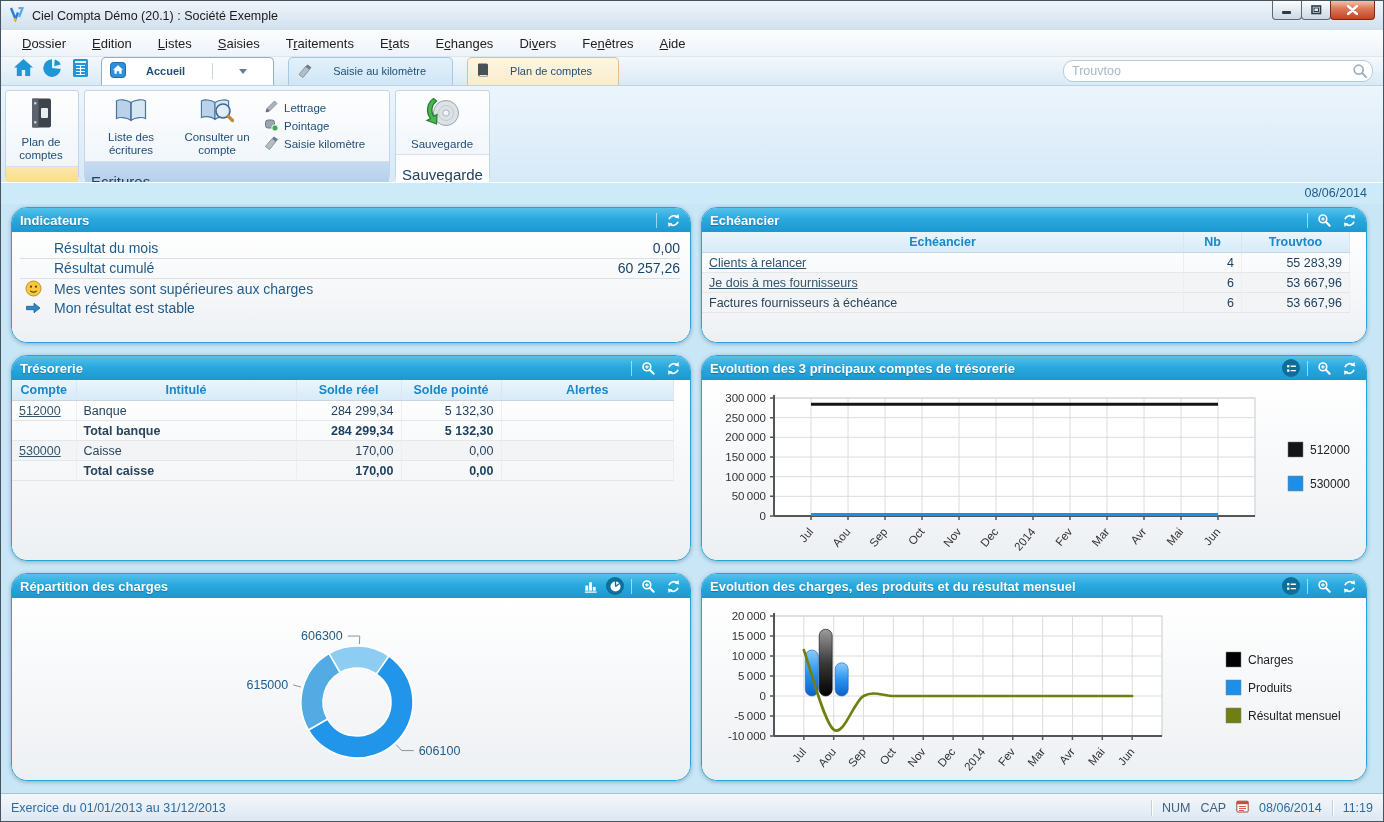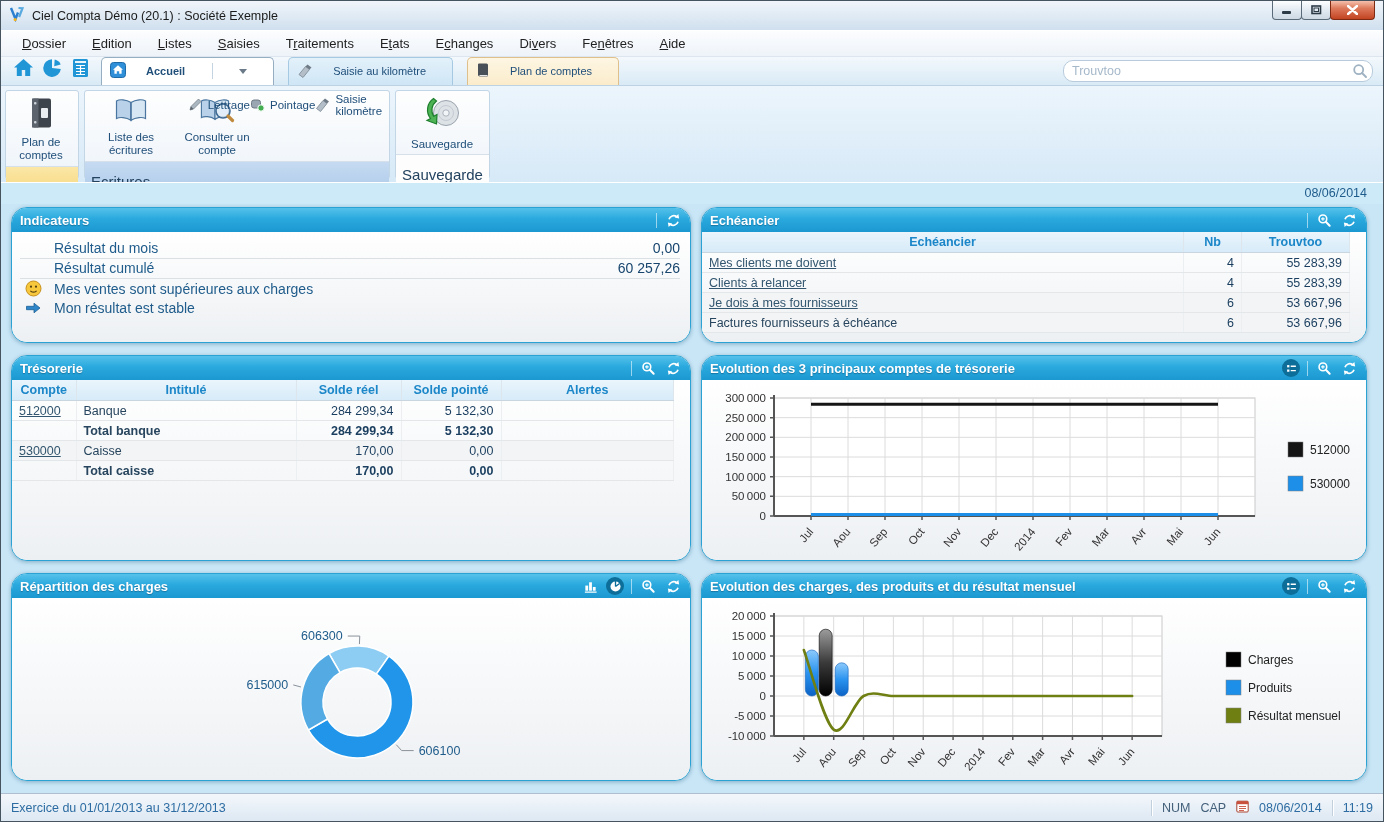--- a/index.html
+++ b/index.html
@@ -30,21 +30,21 @@
   
   .ribbon{height:99px;background:linear-gradient(#ecf5fc,#d6e9f7);display:flex;gap:5px;padding:4px 0 0 4px;box-sizing:border-box;border-bottom:1px solid #b9cfe0}
   .rgroup{background:linear-gradient(#fefefe,#eef4fa);border:1px solid #c2d6e6;border-radius:3px;display:flex;flex-direction:column;height:89px;box-sizing:border-box}
   .rbody{flex:1;display:flex;align-items:stretch;padding:2px 3px}
   .rlabelbar{height:16px;font-size:15px;line-height:16px;padding:12px 6px;border-top:1px solid #d5e0ea;color:#23425f;border-radius:0 0 2px 2px}
   .rlabelbar.comptes{background:linear-gradient(#fbe7a6,#f2cf6d)}
   .rlabelbar.ecritures{background:linear-gradient(#c6dbf2,#a6c4e6)}
   .rlabelbar.sauvegarde{background:#fdfdfd}
   .rbtn{width:84px;display:flex;flex-direction:column;align-items:center;gap:3px;padding-top:3px;font-size:11.5px;line-height:1.18;color:#1f4e79;text-align:center;border:1px solid transparent;border-radius:3px}
   .rbtn.narrow{width:62px}
-  .rsmallcol{display:flex;flex-direction:row;justify-content:flex-end;padding:3px 4px;width:118px}
+  .rsmallcol{display:flex;flex-direction:column;justify-content:center;padding:3px 4px;width:118px}
   .rsmall{display:flex;align-items:center;gap:5px;font-size:11.5px;color:#1f4e79;height:18px}
   
   .main{position:absolute;top:181px;left:0;right:0;bottom:28px;background:#c8e6f6;overflow:hidden}
   .datestrip{height:21px;background:#cdeaf9;border-top:1px solid #fff;font-size:12.5px;color:#1f5c8b;text-align:right;line-height:21px;padding-right:16px}
   .grid{display:grid;grid-template-columns:680px 666px;grid-template-rows:136px 206px 208px;gap:12px 10px;padding:3px 0 0 10px}
   .panel{background:#fff;border:1px solid #2aa3d4;border-radius:16px;box-shadow:0 1px 4px rgba(10,70,110,.35);display:flex;flex-direction:column;overflow:hidden}
   .phdr{height:24px;flex:0 0 24px;background:linear-gradient(#55c1ea,#2aa9de 45%,#1b98d0);color:#fff;font-size:13px;font-weight:bold;display:flex;align-items:center;padding:0 8px;text-shadow:0 1px 1px rgba(0,40,70,.35)}
   .picons{margin-left:auto;display:flex;align-items:center;gap:7px}
   .hsep{width:1px;height:15px;background:rgba(255,255,255,.55)}
   .hico{width:18px;height:18px;display:flex;align-items:center;justify-content:center;cursor:pointer}
@@ -327,25 +327,20 @@
                 <col style="width:108px">
               </colgroup>
    <thead>
                 <tr>
                   <th>Echéancier</th>
                   <th>Nb</th>
                   <th>Trouvtoo</th>
                 </tr>
               </thead>
    <tbody>
-                <tr class="">
-        <td><a>Mes clients me doivent</a></td>
-        <td class="num">4</td>
-                  <td class="num">55 283,39</td>
-                </tr>
                 <tr class="">
         <td><a>Clients à relancer</a></td>
         <td class="num">4</td>
                   <td class="num">55 283,39</td>
                 </tr>
                 <tr class="shade">
         <td><a>Je dois à mes fournisseurs</a></td>
         <td class="num">6</td>
                   <td class="num">53 667,96</td>
                 </tr>

